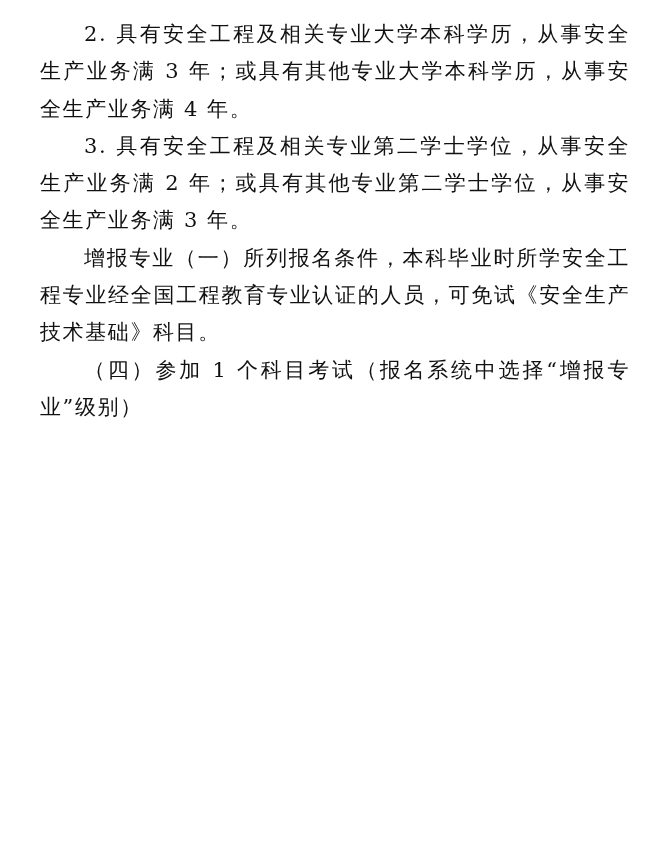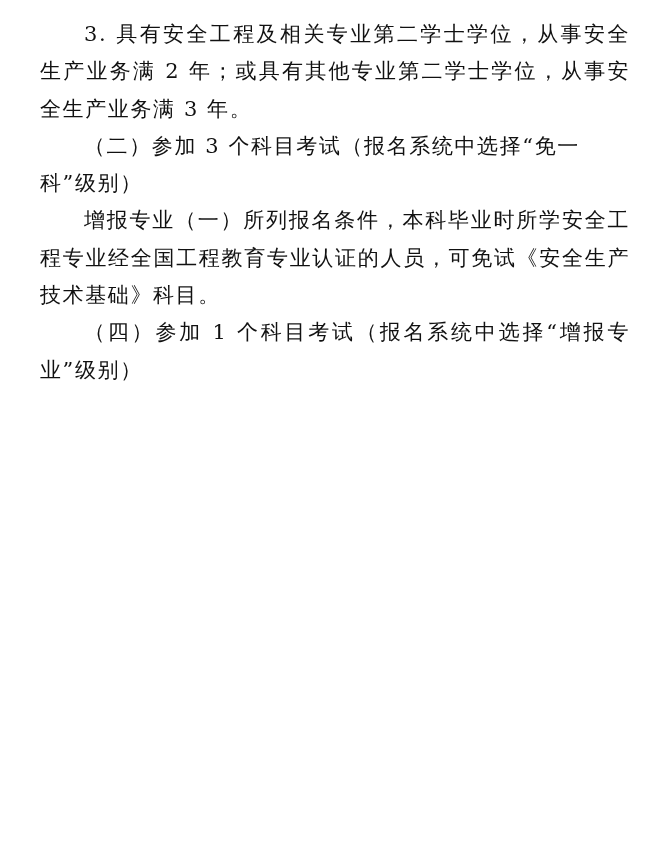--- a/index.html
+++ b/index.html
@@ -11,18 +11,18 @@
     line-height: 37.3px;
     letter-spacing: 1.6px;
   }
   .para { margin: 0; text-indent: 44px; text-align: justify; text-align-last: left; }
   .heading { margin: 0; text-indent: 44px; }
 </style>
 </head>
 <body>
 
 <div class="page">
+  <p class="para">2. 具有安全工程及相关专业大学本科学历，从事安全生产业务满 3 年；或具有其他专业大学本科学历，从事安全生产业务满 4 年。</p>
   <p class="para">3. 具有安全工程及相关专业第二学士学位，从事安全生产业务满 2 年；或具有其他专业第二学士学位，从事安全生产业务满 3 年。</p>
-  <p class="heading">（二）参加 3 个科目考试（报名系统中选择“免一科”级别）</p>
   <p class="para">增报专业（一）所列报名条件，本科毕业时所学安全工程专业经全国工程教育专业认证的人员，可免试《安全生产技术基础》科目。</p>
   <p class="para">（四）参加 1 个科目考试（报名系统中选择“增报专业”级别）</p>
 
 </div>
 
 </body></html>

